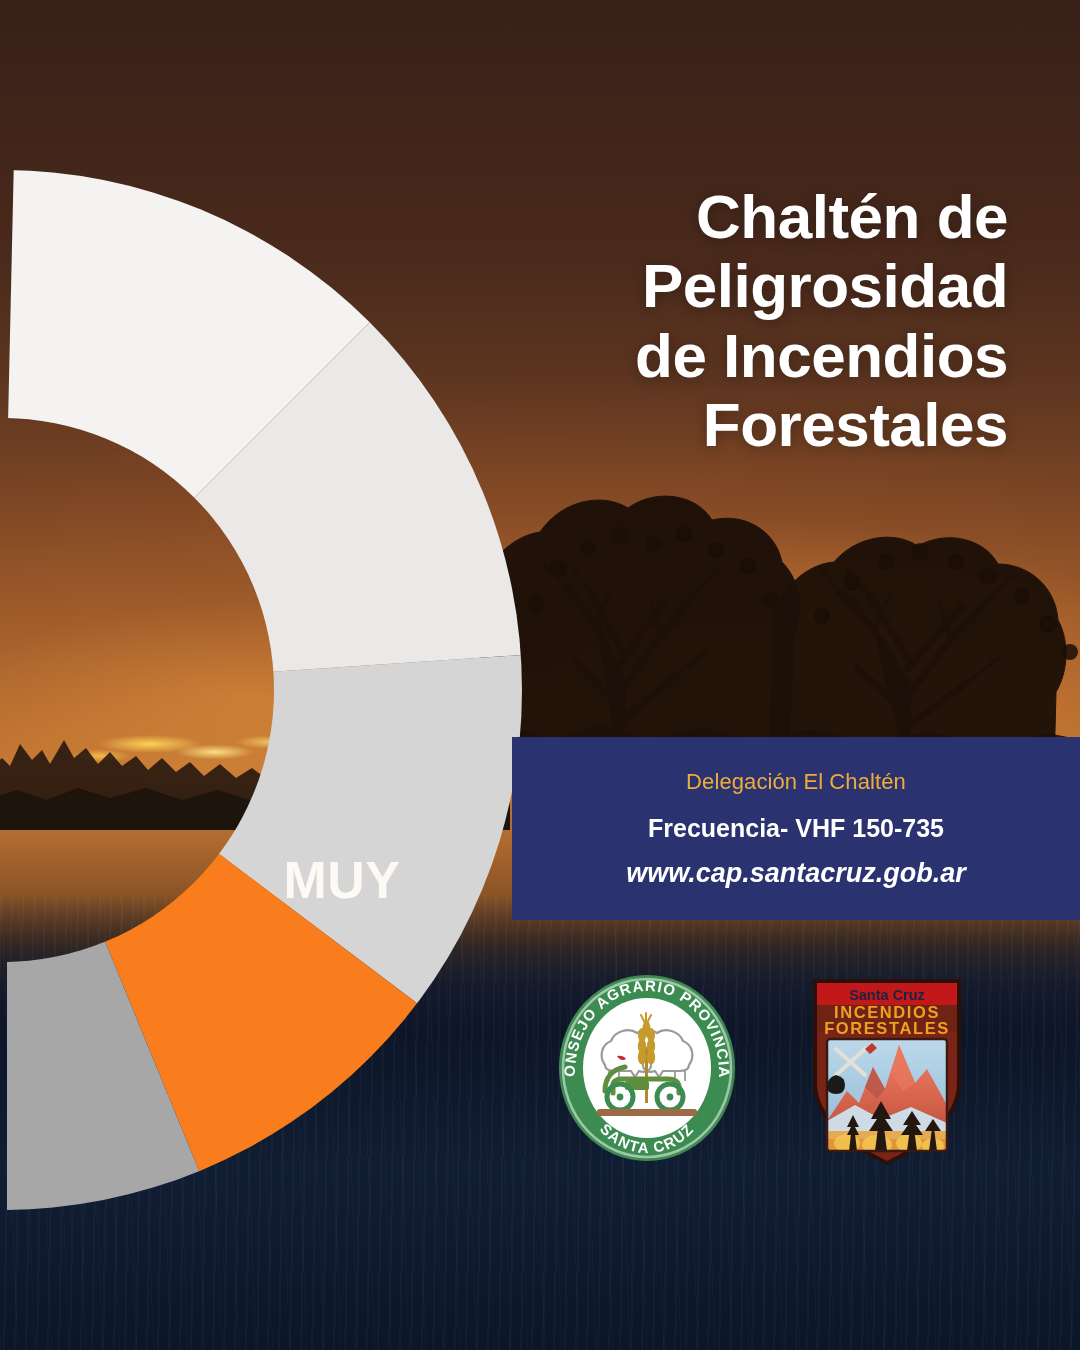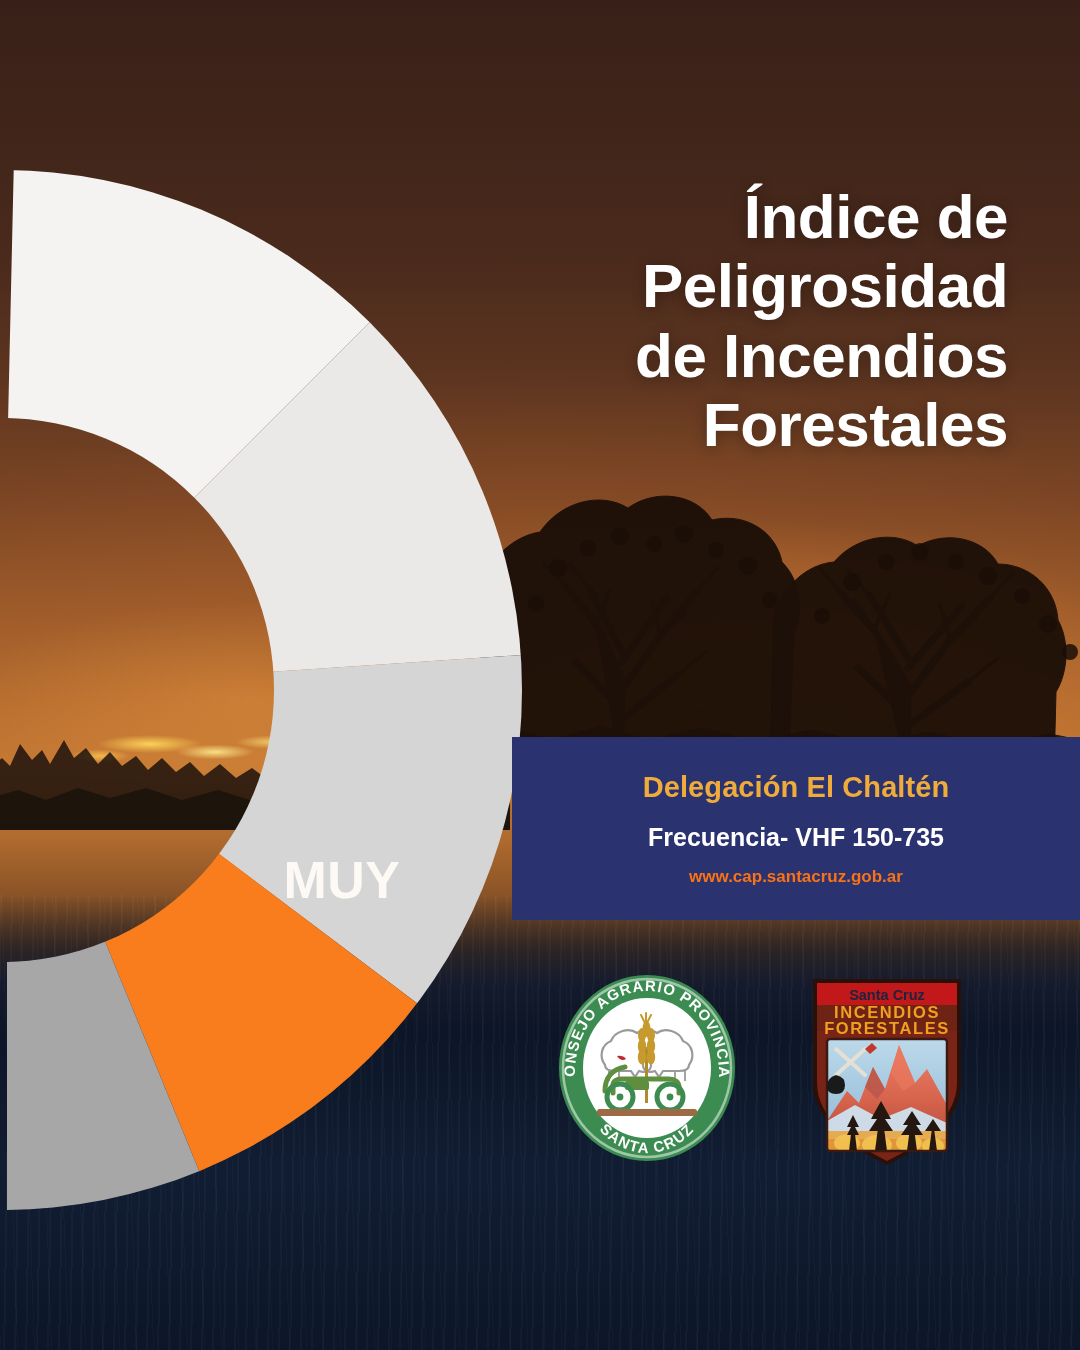--- a/index.html
+++ b/index.html
@@ -102,41 +102,42 @@
     height: 183px;
     background: #2b3270;
     display: flex;
     flex-direction: column;
     align-items: center;
     justify-content: center;
     text-align: center;
   }
   .contact-org {
     color: #f0ac3a;
-    font-size: 29px;
-    font-weight: 700;
+    font-size: 22px;
+    font-weight: 400;
     letter-spacing: 0.1px;
     margin-bottom: 19px;
   }
   .contact-phones {
     color: #ffffff;
     font-size: 25px;
     font-weight: 700;
     margin-bottom: 3px;
   }
   .contact-freq {
     color: #ffffff;
     font-size: 25px;
     font-weight: 700;
     margin-bottom: 15px;
   }
   .contact-web {
-    color: #f97316;
-    font-size: 17px;
+    color: #ffffff;
+    font-size: 27px;
     font-weight: 700;
+    font-style: italic;
   }
 
   
   .logos { position: absolute; left: 545px; top: 965px; width: 470px; height: 210px; }
   .logo-cap { position: absolute; left: 12px; top: 8px; width: 180px; height: 190px; }
   .logo-fire { position: absolute; left: 258px; top: 6px; width: 168px; height: 196px; }
 </style>
 </head>
 <body>
 
@@ -231,21 +232,21 @@
     </svg>
 
     
     <div style="position:absolute;left:215px;top:853px;width:240px;text-align:center;
                 color:#fdf9f4;font-weight:700;font-size:52px;line-height:1.06;letter-spacing:0.5px;">
       <div>MUY</div>
     </div>
   </div>
 
   <div class="title-block">
-    <span class="tline">Índice de</span>
+    <span class="tline">Chaltén de</span>
     <span class="tline">Peligrosidad</span>
     <span class="tline">de Incendios</span>
     <span class="tline">Forestales</span>
   </div>
 
   <div class="contact-panel">
     <div class="contact-org">Delegación El Chaltén</div>
     <div class="contact-freq">Frecuencia- VHF 150-735</div>
     <div class="contact-web">www.cap.santacruz.gob.ar</div>
   </div>

